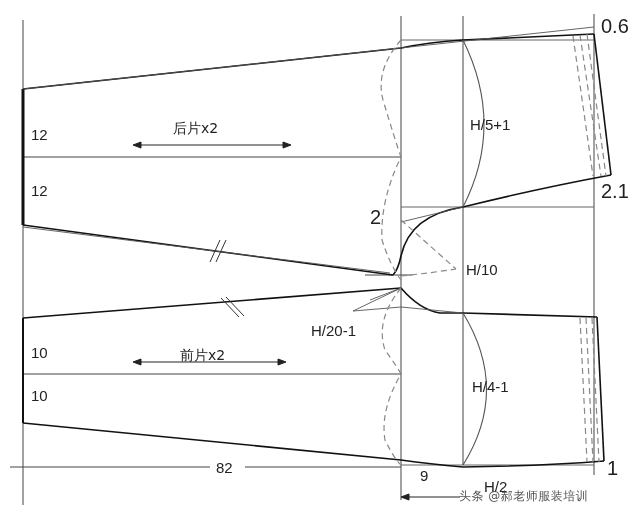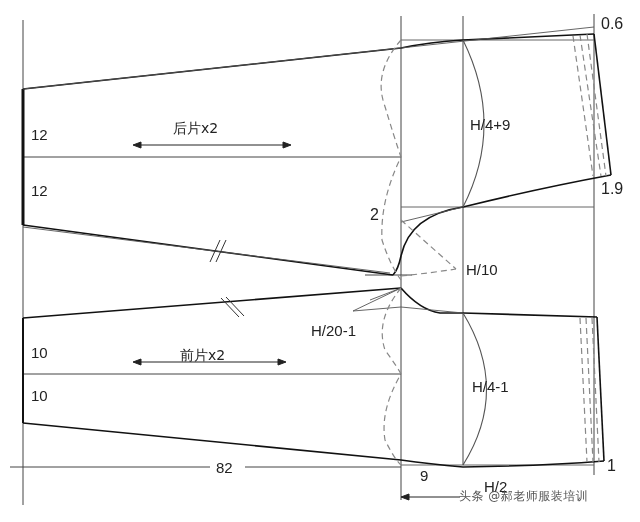--- a/index.html
+++ b/index.html
@@ -1,19 +1,19 @@
 <!DOCTYPE html>
 <html><head>
 <meta charset="utf-8">
 <style>
   html, body { margin: 0; padding: 0; background: #ffffff; }
   body { width: 640px; height: 522px; overflow: hidden; position: relative; font-family: "Liberation Sans", "DejaVu Sans", sans-serif; }
   #diagram { position: absolute; left: 0; top: 0; width: 640px; height: 522px; }
   .lbl { position: absolute; font-size: 15px; color: #222; white-space: nowrap; line-height: 1; }
-  .lbl.small { font-size: 16px; }
+  .lbl.small { font-size: 20px; }
   .lbl.cjk { font-family: "DejaVu Sans", sans-serif; font-size: 14px; text-align: right; }
   .watermark { position: absolute; left: 459px; top: 488px; font-family: "DejaVu Sans", sans-serif; font-size: 12px; color: #555; letter-spacing: 0.5px; white-space: nowrap; }
 </style>
 </head>
 <body>
 
 <svg id="diagram" viewBox="0 0 640 522" xmlns="http://www.w3.org/2000/svg">
 
   <g stroke="#444" stroke-width="1" fill="none">
     <line x1="23" y1="20" x2="23" y2="505"></line>
@@ -104,25 +104,25 @@
     <line x1="210" y1="262" x2="220" y2="240"></line>
     <line x1="216" y1="262" x2="226" y2="240"></line>
     <line x1="221" y1="298" x2="239" y2="317"></line>
     <line x1="226" y1="297" x2="244" y2="316"></line>
   </g>
 </svg>
 
 <span class="lbl cjk" style="left:173px;top:121px;">后片x2</span>
 <span class="lbl" style="left:31px;top:127px;">12</span>
 <span class="lbl" style="left:31px;top:183px;">12</span>
-<span class="lbl" style="left:470px;top:117px;">H/4+9</span>
+<span class="lbl" style="left:470px;top:117px;">H/5+1</span>
 <span class="lbl small" style="left:370px;top:207px;">2</span>
 <span class="lbl" style="left:458px;top:262px;margin-left:8px;">H/10</span>
 <span class="lbl small" style="left:601px;top:16px;">0.6</span>
-<span class="lbl small" style="left:601px;top:181px;">1.9</span>
+<span class="lbl small" style="left:601px;top:181px;">2.1</span>
 
 <span class="lbl cjk" style="left:180px;top:348px;">前片x2</span>
 <span class="lbl" style="left:31px;top:345px;">10</span>
 <span class="lbl" style="left:31px;top:388px;">10</span>
 <span class="lbl" style="left:472px;top:379px;">H/4-1</span>
 <span class="lbl" style="left:311px;top:323px;">H/20-1</span>
 <span class="lbl small" style="left:607px;top:458px;">1</span>
 
 <span class="lbl" style="left:216px;top:460px;">82</span>
 <span class="lbl" style="left:420px;top:468px;">9</span>

